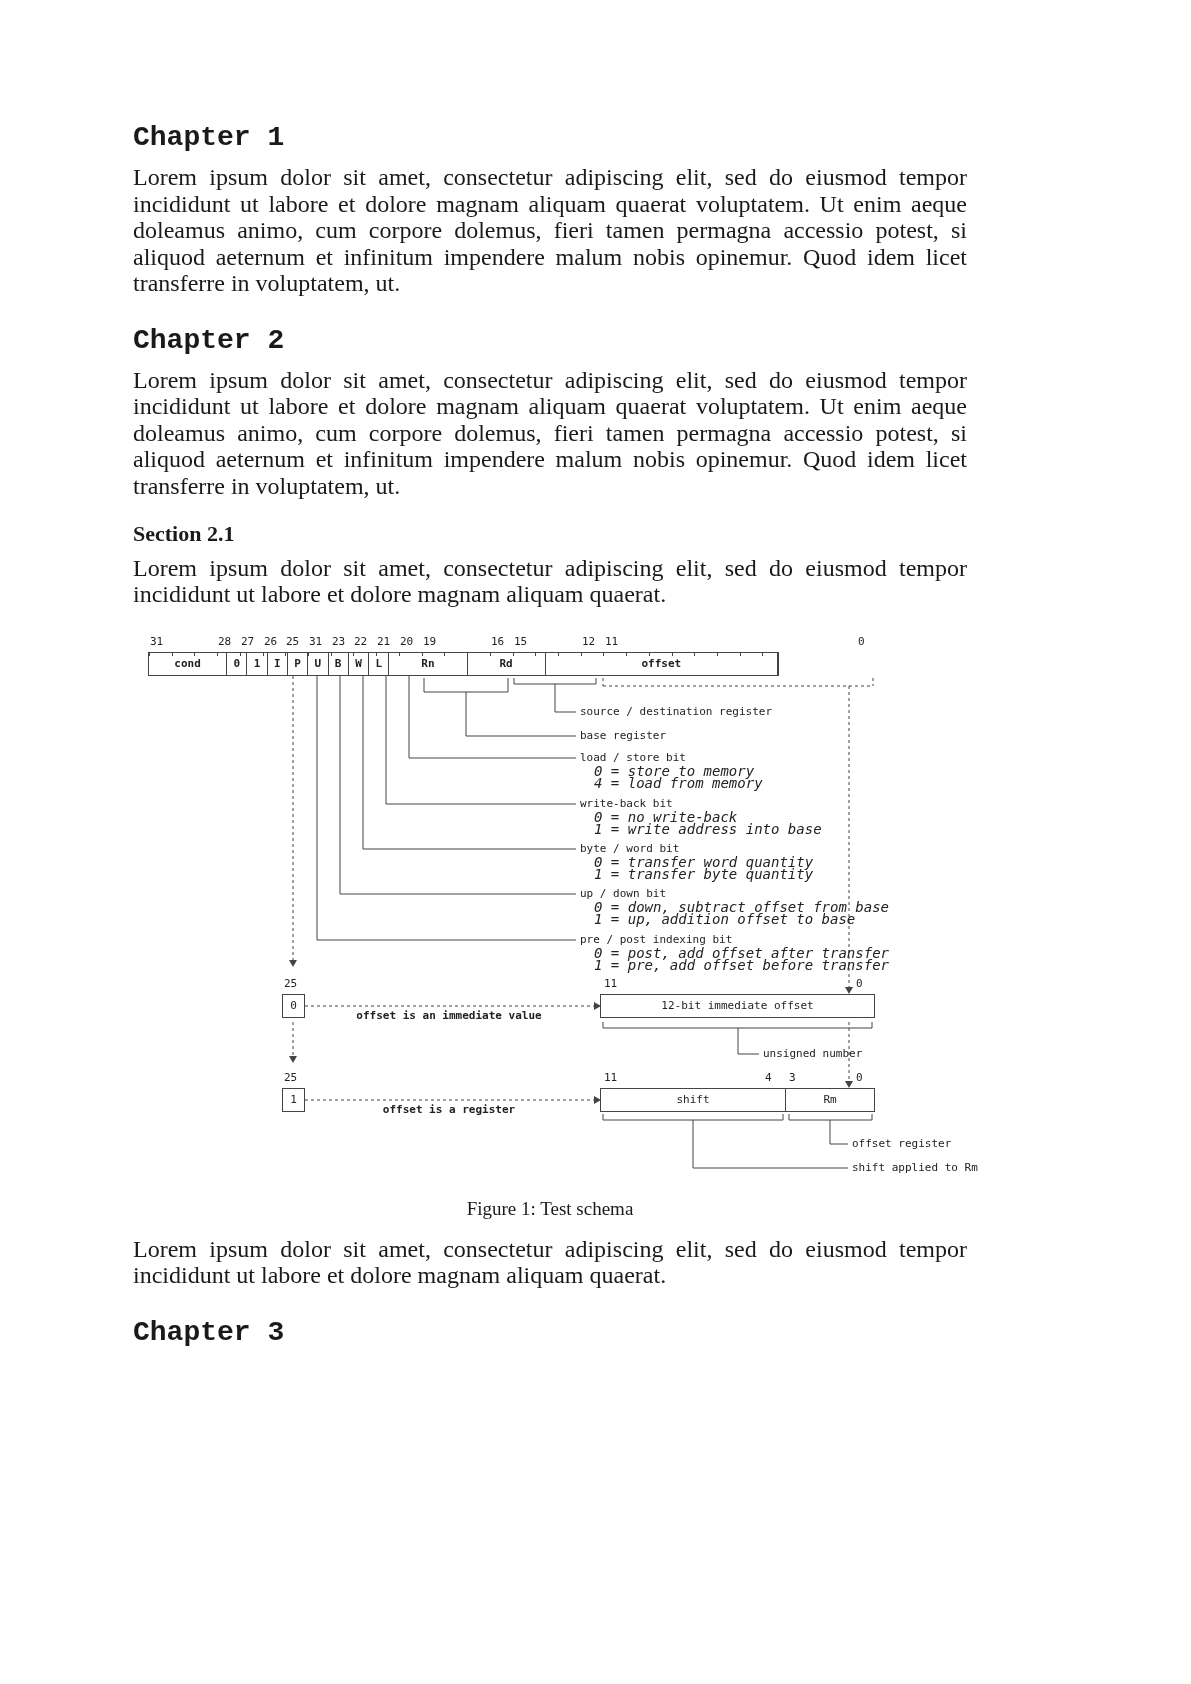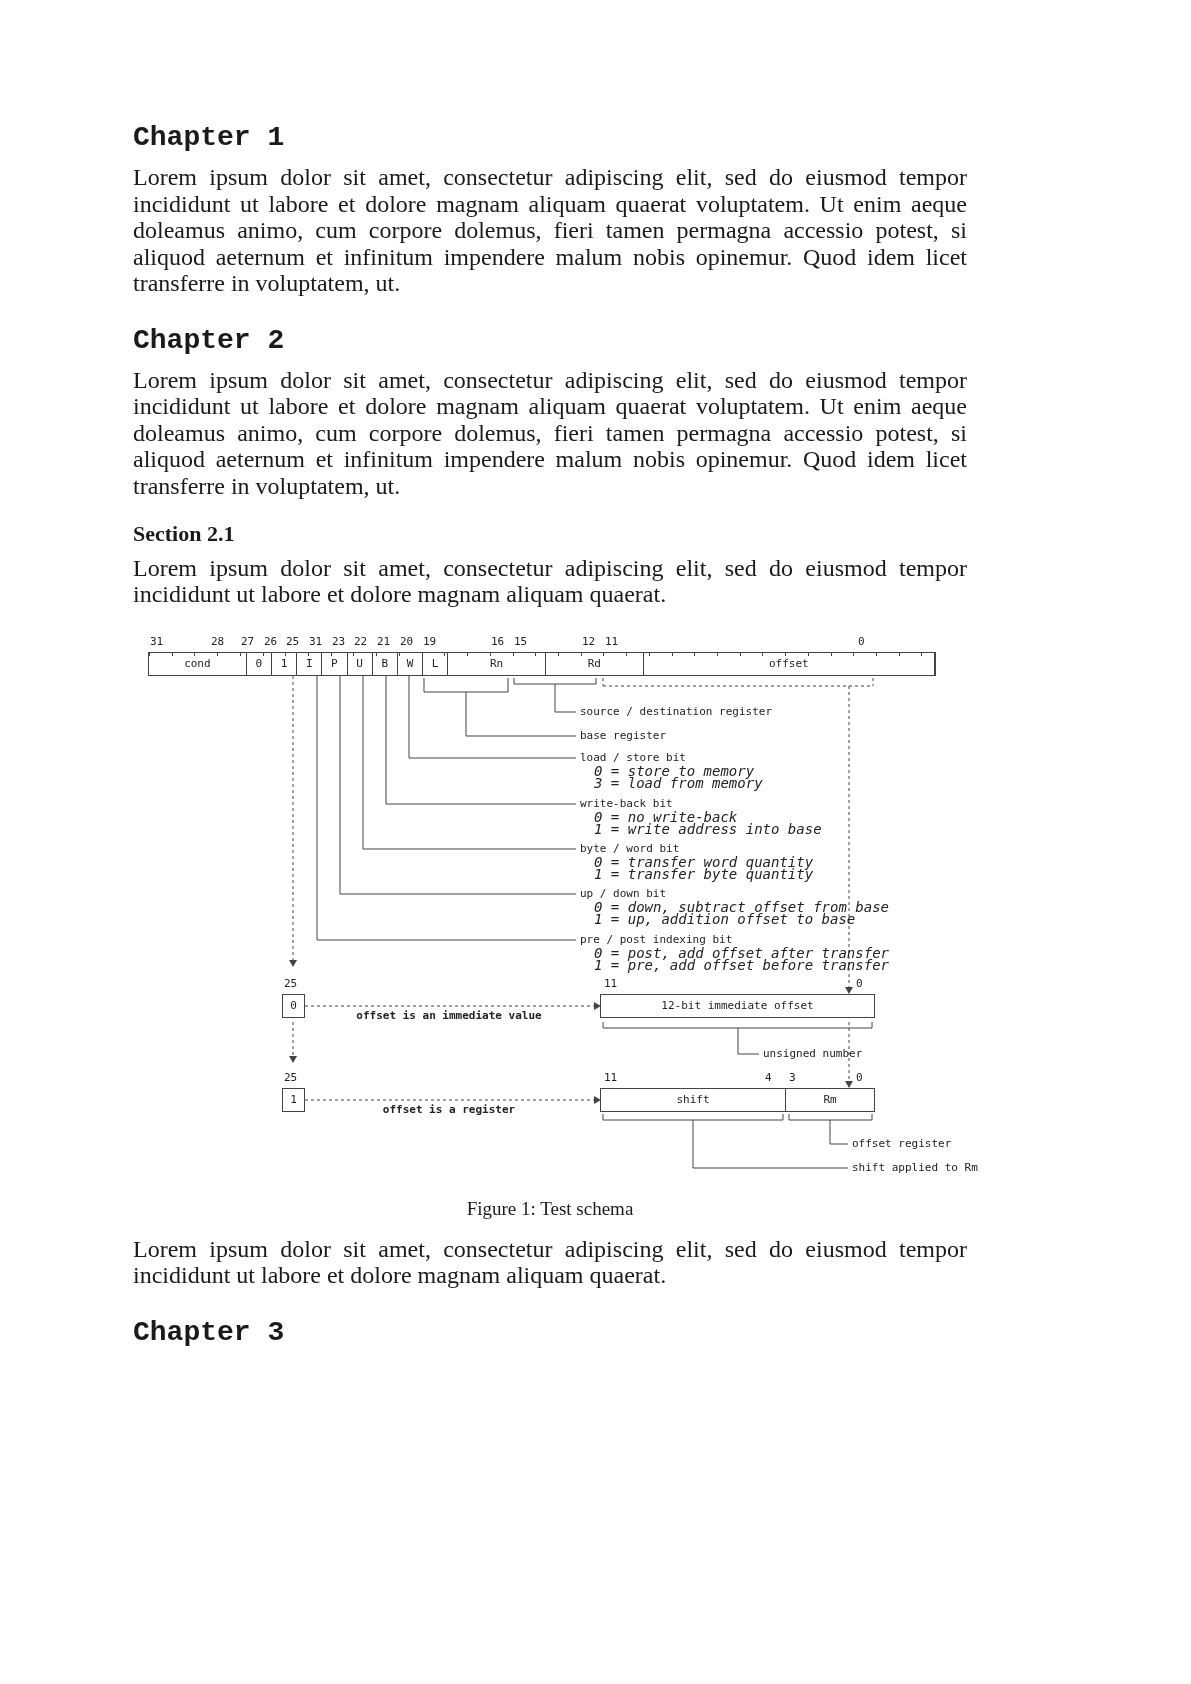--- a/index.html
+++ b/index.html
@@ -35,25 +35,26 @@
   figure{margin:24px 0 0 0;padding:0;}
   .fig{
     position:relative;
     margin-left:15px;
     width:830px;height:548px;
     font-family:"DejaVu Sans Mono", monospace;
     color:#222;
   }
   .fig svg{position:absolute;left:0;top:0;pointer-events:none;}
   .bitrow{
-    position:absolute;left:0;top:20px;width:788px;height:24px;
+    position:absolute;left:0;top:20px;width:631px;height:24px;
     display:flex;
     border:1px solid #444;
     box-sizing:border-box;
     background:#fff;
+    font-weight:bold;
   }
   .cell{
     flex-basis:0;
     border-right:1px solid #444;
     display:flex;align-items:center;justify-content:center;
     font-size:11px;
     overflow:hidden;white-space:nowrap;
   }
   .cell:last-child{border-right:none;}
   .ticks{
@@ -150,21 +151,21 @@
             <polygon points="141,328 149,328 145,335"></polygon>
             <polygon points="141,424 149,424 145,431"></polygon>
             <polygon points="697,355 705,355 701,362"></polygon>
             <polygon points="697,449 705,449 701,456"></polygon>
             <polygon points="446,370 446,378 453,374"></polygon>
             <polygon points="446,464 446,472 453,468"></polygon>
           </g>
         </svg>
 
         <span class="bn" style="left:2px;top:4px">31</span>
-        <span class="bn" style="left:63px;top:4px">28</span>
+        <span class="bn" style="left:70px;top:4px">28</span>
         <span class="bn" style="left:93px;top:4px">27</span>
         <span class="bn" style="left:116px;top:4px">26</span>
         <span class="bn" style="left:138px;top:4px">25</span>
         <span class="bn" style="left:161px;top:4px">31</span>
         <span class="bn" style="left:184px;top:4px">23</span>
         <span class="bn" style="left:206px;top:4px">22</span>
         <span class="bn" style="left:229px;top:4px">21</span>
         <span class="bn" style="left:252px;top:4px">20</span>
         <span class="bn" style="left:275px;top:4px">19</span>
         <span class="bn" style="left:343px;top:4px">16</span>
@@ -187,21 +188,21 @@
           <div class="cell" style="flex:4 0 0">Rd</div>
           <div class="cell" style="flex:12 0 0">offset</div>
           <div class="ticks"></div>
         </div>
 
         <span class="fl" style="left:432px;top:74px">source / destination register</span>
         <span class="fl" style="left:432px;top:98px">base register</span>
 
         <span class="fl" style="left:432px;top:120px">load / store bit</span>
         <span class="fs" style="left:446px;top:134px">0 = store to memory</span>
-        <span class="fs" style="left:446px;top:146px">3 = load from memory</span>
+        <span class="fs" style="left:446px;top:146px">4 = load from memory</span>
 
         <span class="fl" style="left:432px;top:166px">write-back bit</span>
         <span class="fs" style="left:446px;top:180px">0 = no write-back</span>
         <span class="fs" style="left:446px;top:192px">1 = write address into base</span>
 
         <span class="fl" style="left:432px;top:211px">byte / word bit</span>
         <span class="fs" style="left:446px;top:225px">0 = transfer word quantity</span>
         <span class="fs" style="left:446px;top:237px">1 = transfer byte quantity</span>
 
         <span class="fl" style="left:432px;top:256px">up / down bit</span>

